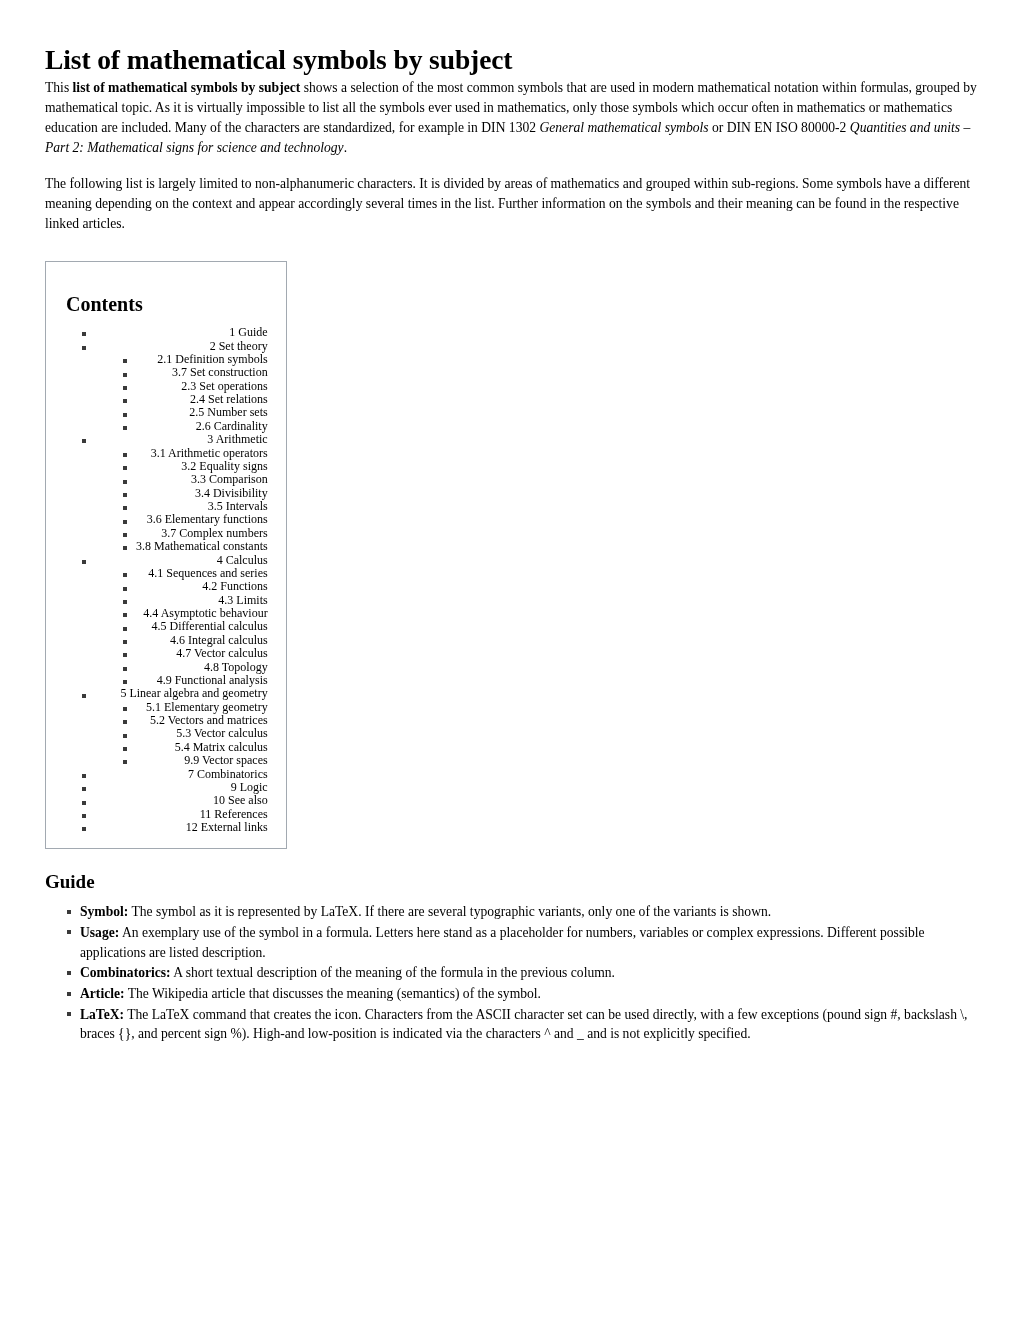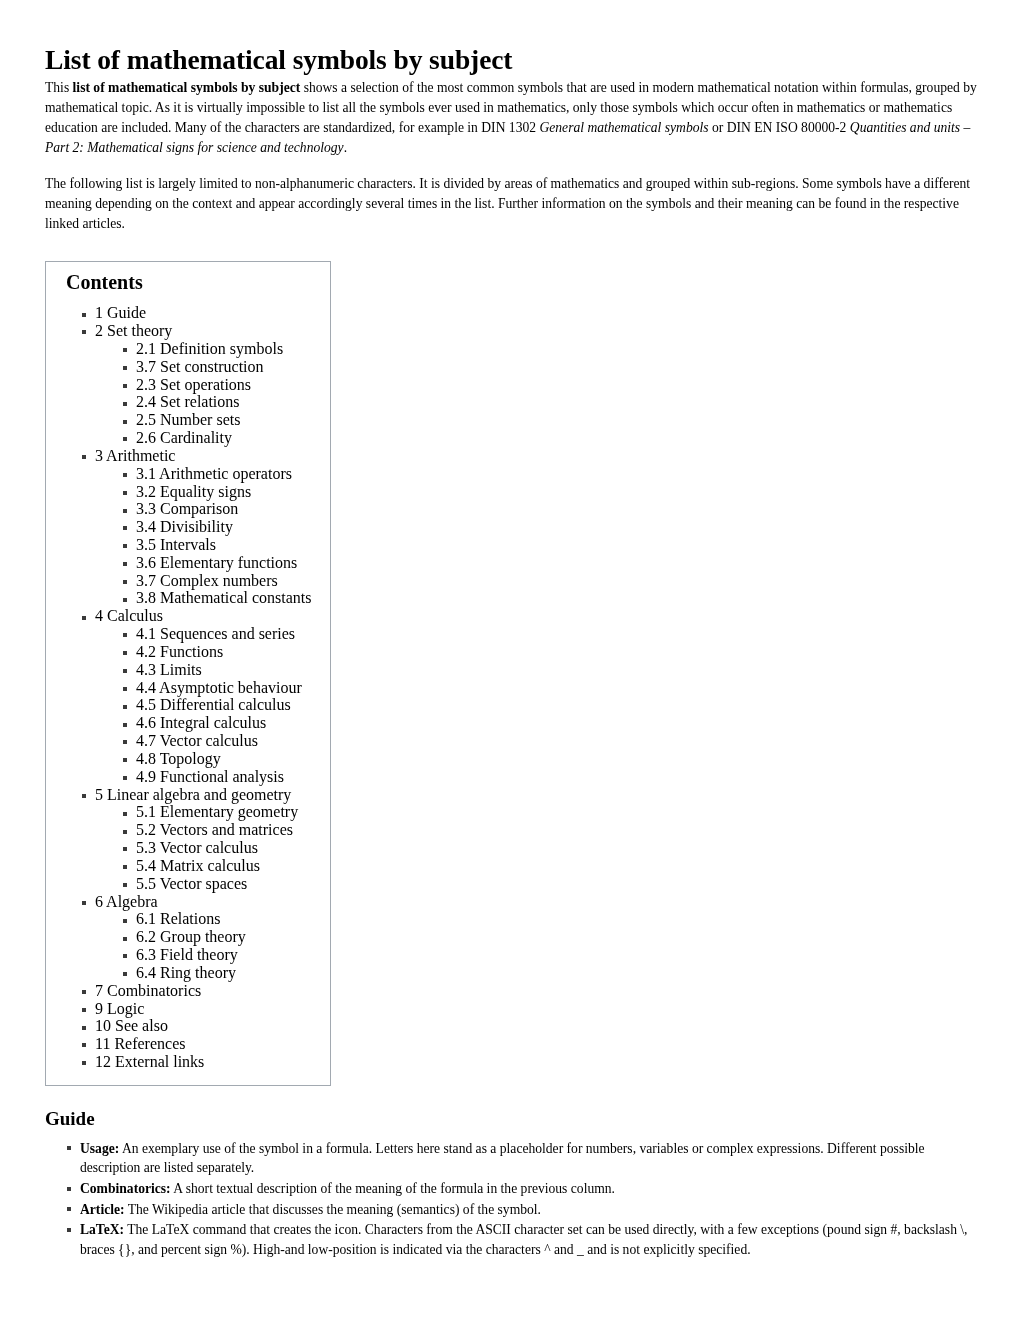--- a/index.html
+++ b/index.html
@@ -47,46 +47,47 @@
     text-align: left;
   }
   p.body-text b { font-weight: bold; }
   p.body-text i { font-style: italic; }
 
   
   .toc {
     border: 1px solid #a2a9b1;
     background: #ffffff;
     display: inline-block;
-    padding: 4px 18px 14px 14px;
+    padding: 26px 18px 14px 14px;
     margin-top: 11px;
     min-width: 196px;
   }
   .toc-title {
     font-size: 20px;
     font-weight: bold;
     margin: 4px 0 10px 6px;
     line-height: 1.2;
   }
   ul.toc-list {
     list-style: none;
     margin: 0;
     padding: 0 0 0 22px;
   }
   ul.toc-list ul {
     list-style: none;
     margin: 0;
     padding: 0 0 0 28px;
   }
   ul.toc-list li {
-    font-size: 16px;
+    font-size: 12px;
     line-height: 1.115;
     position: relative;
     padding-left: 13px;
     white-space: nowrap;
+    text-align: right;
   }
   ul.toc-list li > .bullet {
     position: absolute;
     left: 0;
     top: 0.52em;
     width: 4px;
     height: 4px;
     background: #3a3a3a;
   }
   ul.toc-list li > .tocline {
@@ -172,38 +173,33 @@
               <li><span class="bullet"></span><span class="tocline">4.6 Integral calculus</span></li>
               <li><span class="bullet"></span><span class="tocline">4.7 Vector calculus</span></li>
               <li><span class="bullet"></span><span class="tocline">4.8 Topology</span></li>
               <li><span class="bullet"></span><span class="tocline">4.9 Functional analysis</span></li>
             </ul></li>
           <li><span class="bullet"></span><span class="tocline">5 Linear algebra and geometry</span><ul>
               <li><span class="bullet"></span><span class="tocline">5.1 Elementary geometry</span></li>
               <li><span class="bullet"></span><span class="tocline">5.2 Vectors and matrices</span></li>
               <li><span class="bullet"></span><span class="tocline">5.3 Vector calculus</span></li>
               <li><span class="bullet"></span><span class="tocline">5.4 Matrix calculus</span></li>
-              <li><span class="bullet"></span><span class="tocline">5.5 Vector spaces</span></li>
-            </ul></li>
-          <li><span class="bullet"></span><span class="tocline">6 Algebra</span><ul>
-              <li><span class="bullet"></span><span class="tocline">6.1 Relations</span></li>
-              <li><span class="bullet"></span><span class="tocline">6.2 Group theory</span></li>
-              <li><span class="bullet"></span><span class="tocline">6.3 Field theory</span></li>
-              <li><span class="bullet"></span><span class="tocline">6.4 Ring theory</span></li>
+              <li><span class="bullet"></span><span class="tocline">9.9 Vector spaces</span></li>
             </ul></li>
           <li><span class="bullet"></span><span class="tocline">7 Combinatorics</span></li>
           <li><span class="bullet"></span><span class="tocline">9 Logic</span></li>
           <li><span class="bullet"></span><span class="tocline">10 See also</span></li>
           <li><span class="bullet"></span><span class="tocline">11 References</span></li>
           <li><span class="bullet"></span><span class="tocline">12 External links</span></li>
         </ul>
     </div>
 
     <h2 class="section-heading">Guide</h2>
     <ul class="guide-list" id="guide-list">
-        <li><span class="bullet"></span><b>Usage:</b><span> An exemplary use of the symbol in a formula. Letters here stand as a placeholder for numbers, variables or complex expressions. Different possible description are listed separately.</span></li>
+        <li><span class="bullet"></span><b>Symbol:</b><span> The symbol as it is represented by LaTeX. If there are several typographic variants, only one of the variants is shown.</span></li>
+        <li><span class="bullet"></span><b>Usage:</b><span> An exemplary use of the symbol in a formula. Letters here stand as a placeholder for numbers, variables or complex expressions. Different possible applications are listed description.</span></li>
         <li><span class="bullet"></span><b>Combinatorics:</b><span> A short textual description of the meaning of the formula in the previous column.</span></li>
         <li><span class="bullet"></span><b>Article:</b><span> The Wikipedia article that discusses the meaning (semantics) of the symbol.</span></li>
         <li><span class="bullet"></span><b>LaTeX:</b><span> The LaTeX command that creates the icon. Characters from the ASCII character set can be used directly, with a few exceptions (pound sign #, backslash \, braces {}, and percent sign %). High-and low-position is indicated via the characters ^ and _ and is not explicitly specified.</span></li>
       </ul>
 
   </div>
 </div>
 
 </body></html>

